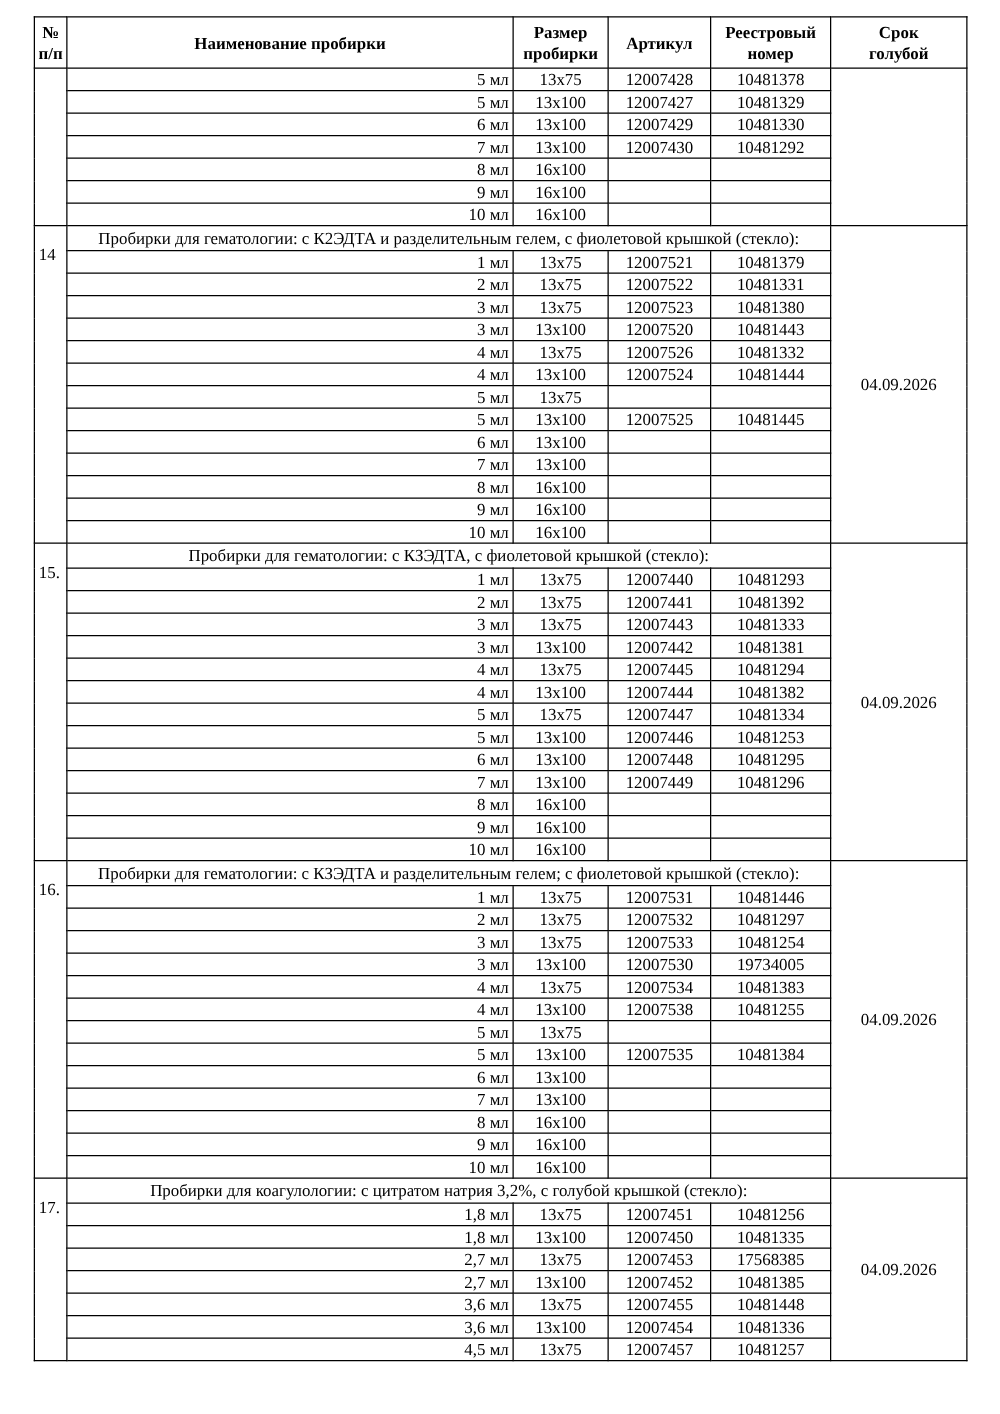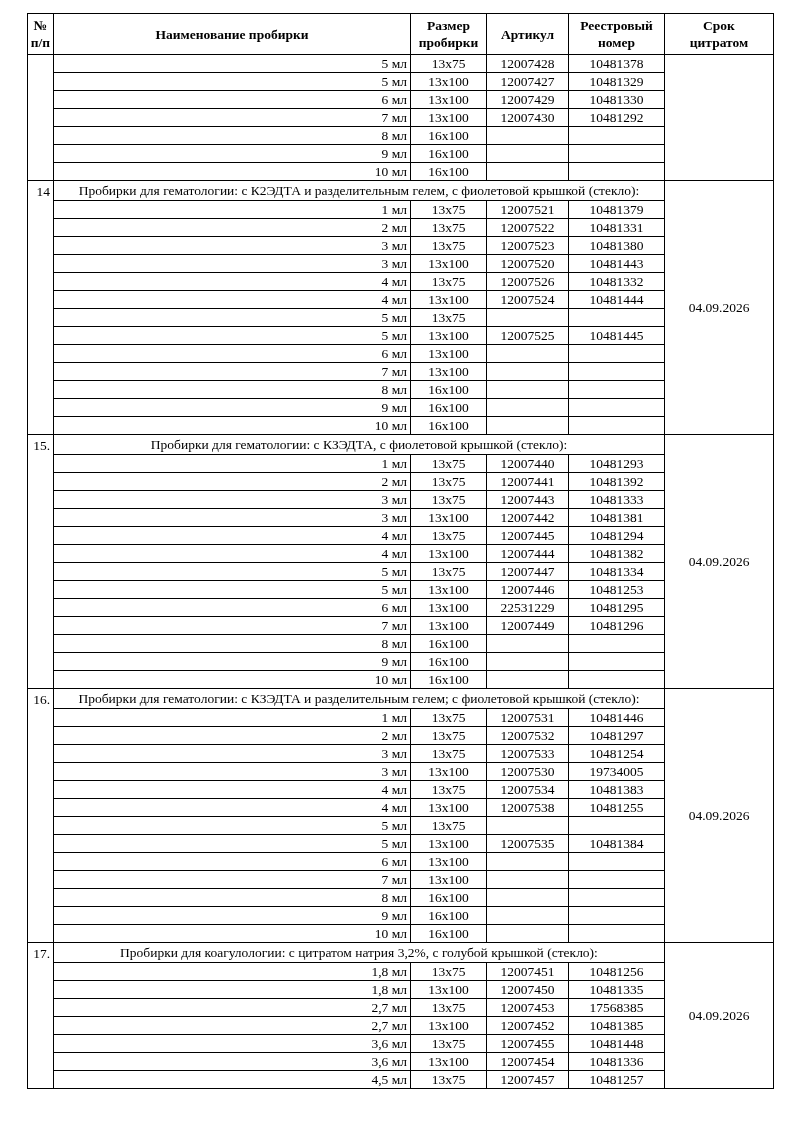--- a/index.html
+++ b/index.html
@@ -43,23 +43,23 @@
     height: 17px;
   }
   td.name-cell {
     text-align: right;
     padding-left: 4px;
   }
   td.center-cell {
     text-align: center;
   }
   td.num-cell {
-    text-align: right;
+    text-align: left;
     vertical-align: top;
-    padding-top: 2px;
+    padding-top: 14px;
     font-family: Liberation Serif, serif;
   }
   td.validity-cell {
     text-align: center;
     vertical-align: middle;
   }
   td.title-cell {
     font-weight: normal;
     text-align: center;
     padding: 1px 6px;
@@ -82,21 +82,21 @@
       <tr>
         <th>№
 п/п</th>
         <th>Наименование пробирки</th>
         <th>Размер
 пробирки</th>
         <th>Артикул</th>
         <th>Реестровый
 номер</th>
         <th>Срок
-цитратом</th>
+голубой</th>
       </tr>
     </thead>
     <tbody id="table-body">
         <tr class="data-row">
           <td class="num-cell" rowspan="7"></td>
           <td class="name-cell">5 мл</td>
           <td class="center-cell">13x75</td>
           <td class="center-cell">12007428</td>
           <td class="center-cell">10481378</td>
           <td class="validity-cell" rowspan="7"></td>
@@ -269,21 +269,21 @@
         </tr>
         <tr class="data-row">
           <td class="name-cell">5 мл</td>
           <td class="center-cell">13x100</td>
           <td class="center-cell">12007446</td>
           <td class="center-cell">10481253</td>
         </tr>
         <tr class="data-row">
           <td class="name-cell">6 мл</td>
           <td class="center-cell">13x100</td>
-          <td class="center-cell">22531229</td>
+          <td class="center-cell">12007448</td>
           <td class="center-cell">10481295</td>
         </tr>
         <tr class="data-row">
           <td class="name-cell">7 мл</td>
           <td class="center-cell">13x100</td>
           <td class="center-cell">12007449</td>
           <td class="center-cell">10481296</td>
         </tr>
         <tr class="data-row">
           <td class="name-cell">8 мл</td>

